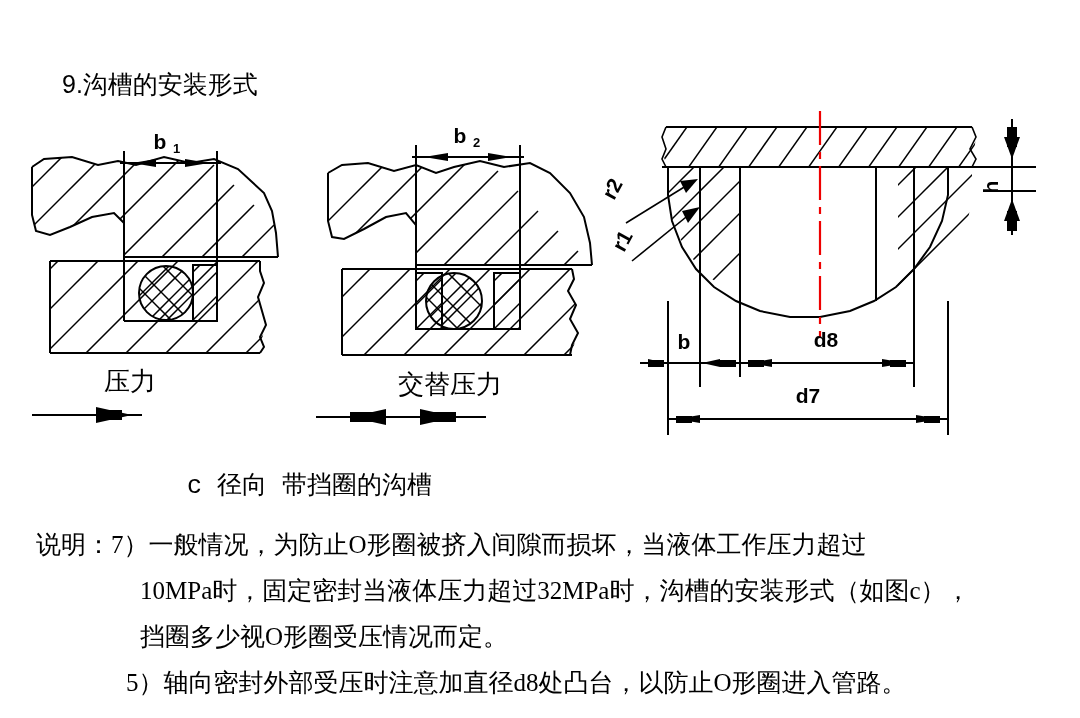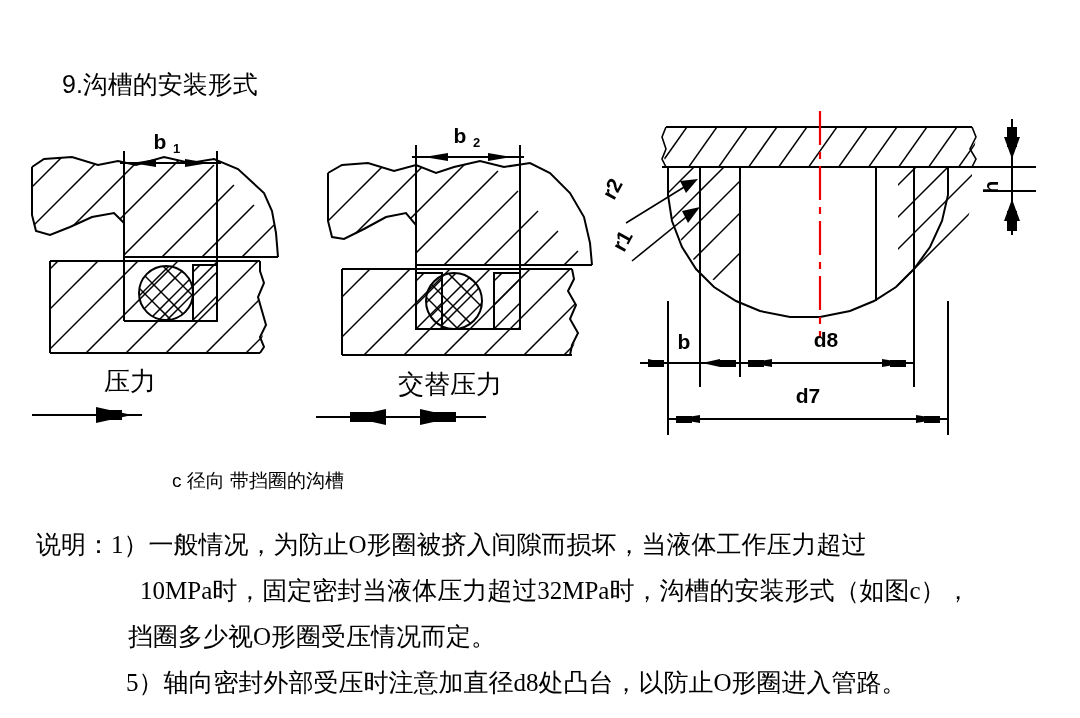--- a/index.html
+++ b/index.html
@@ -41,41 +41,42 @@
   #fig-radial-b{left:298px; top:16px;}
   #fig-axial{left:636px; top:0px;}
 
   .caption-row{
     position:absolute;
     left:0; top:468px;
     width:1080px; height:34px;
   }
   .caption{
     position:absolute;
-    font-family:Liberation Sans, sans-serif;
-    font-size:19px;
+    font-family:Liberation Mono, monospace;
+    font-size:25px;
     white-space:nowrap;
+    margin-left:15px;
   }
   #caption-c{left:172px; top:0;}
   #caption-d{left:738px; top:0;}
 
   .notes{
     position:absolute;
     left:0; top:522px;
     width:1080px;
   }
   .note-line{
     font-family:"Liberation Serif", serif;
     font-size:25px;
     line-height:46px;
     white-space:nowrap;
   }
   #note-line-1{position:absolute; left:36px; top:0;}
   #note-line-2{position:absolute; left:140px; top:46px;}
-  #note-line-3{position:absolute; left:128px; top:92px;}
+  #note-line-3{position:absolute; left:140px; top:92px;}
   #note-line-4{position:absolute; left:126px; top:138px;}
 
   svg{display:block; overflow:visible;}
   .ln{stroke:#000; fill:none;}
   .thin{stroke-width:1.6;}
   .med{stroke-width:2;}
   .hatch{stroke:#000; stroke-width:1.5; fill:none;}
   .dimtxt{
     font-family:"Liberation Sans", sans-serif;
     font-size:21px;
@@ -473,19 +474,19 @@
       </svg>
     </div>
 
   </div>
 
   <div class="caption-row">
     <div class="caption" id="caption-c">c 径向 带挡圈的沟槽</div>
   </div>
 
   <div class="notes">
-    <div class="note-line" id="note-line-1">说明：1）一般情况，为防止O形圈被挤入间隙而损坏，当液体工作压力超过</div>
+    <div class="note-line" id="note-line-1">说明：7）一般情况，为防止O形圈被挤入间隙而损坏，当液体工作压力超过</div>
     <div class="note-line" id="note-line-2">10MPa时，固定密封当液体压力超过32MPa时，沟槽的安装形式（如图c），</div>
     <div class="note-line" id="note-line-3">挡圈多少视O形圈受压情况而定。</div>
     <div class="note-line" id="note-line-4">5）轴向密封外部受压时注意加直径d8处凸台，以防止O形圈进入管路。</div>
   </div>
 
 </div>
 
 </body></html>

